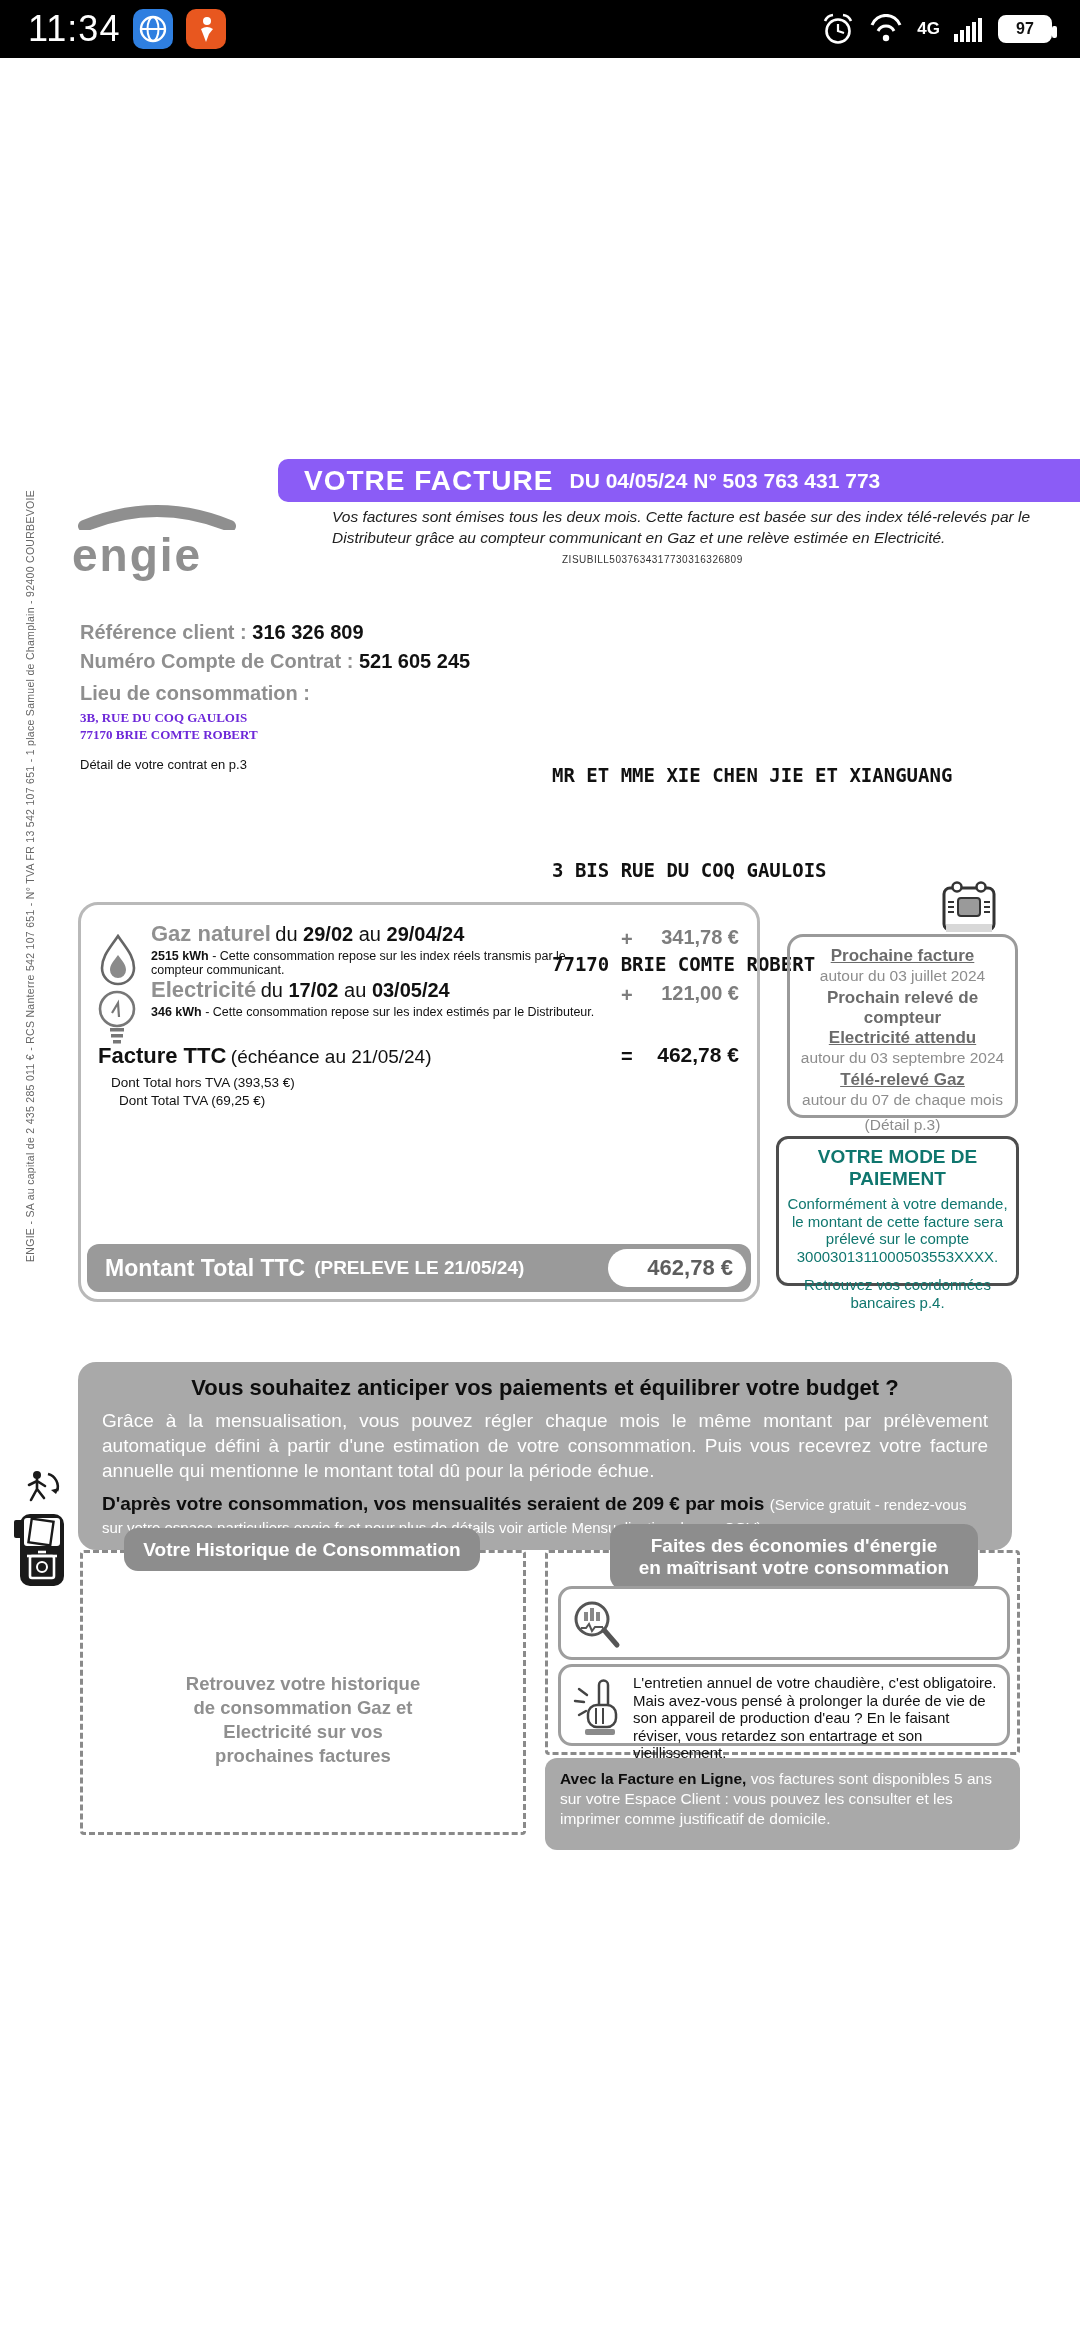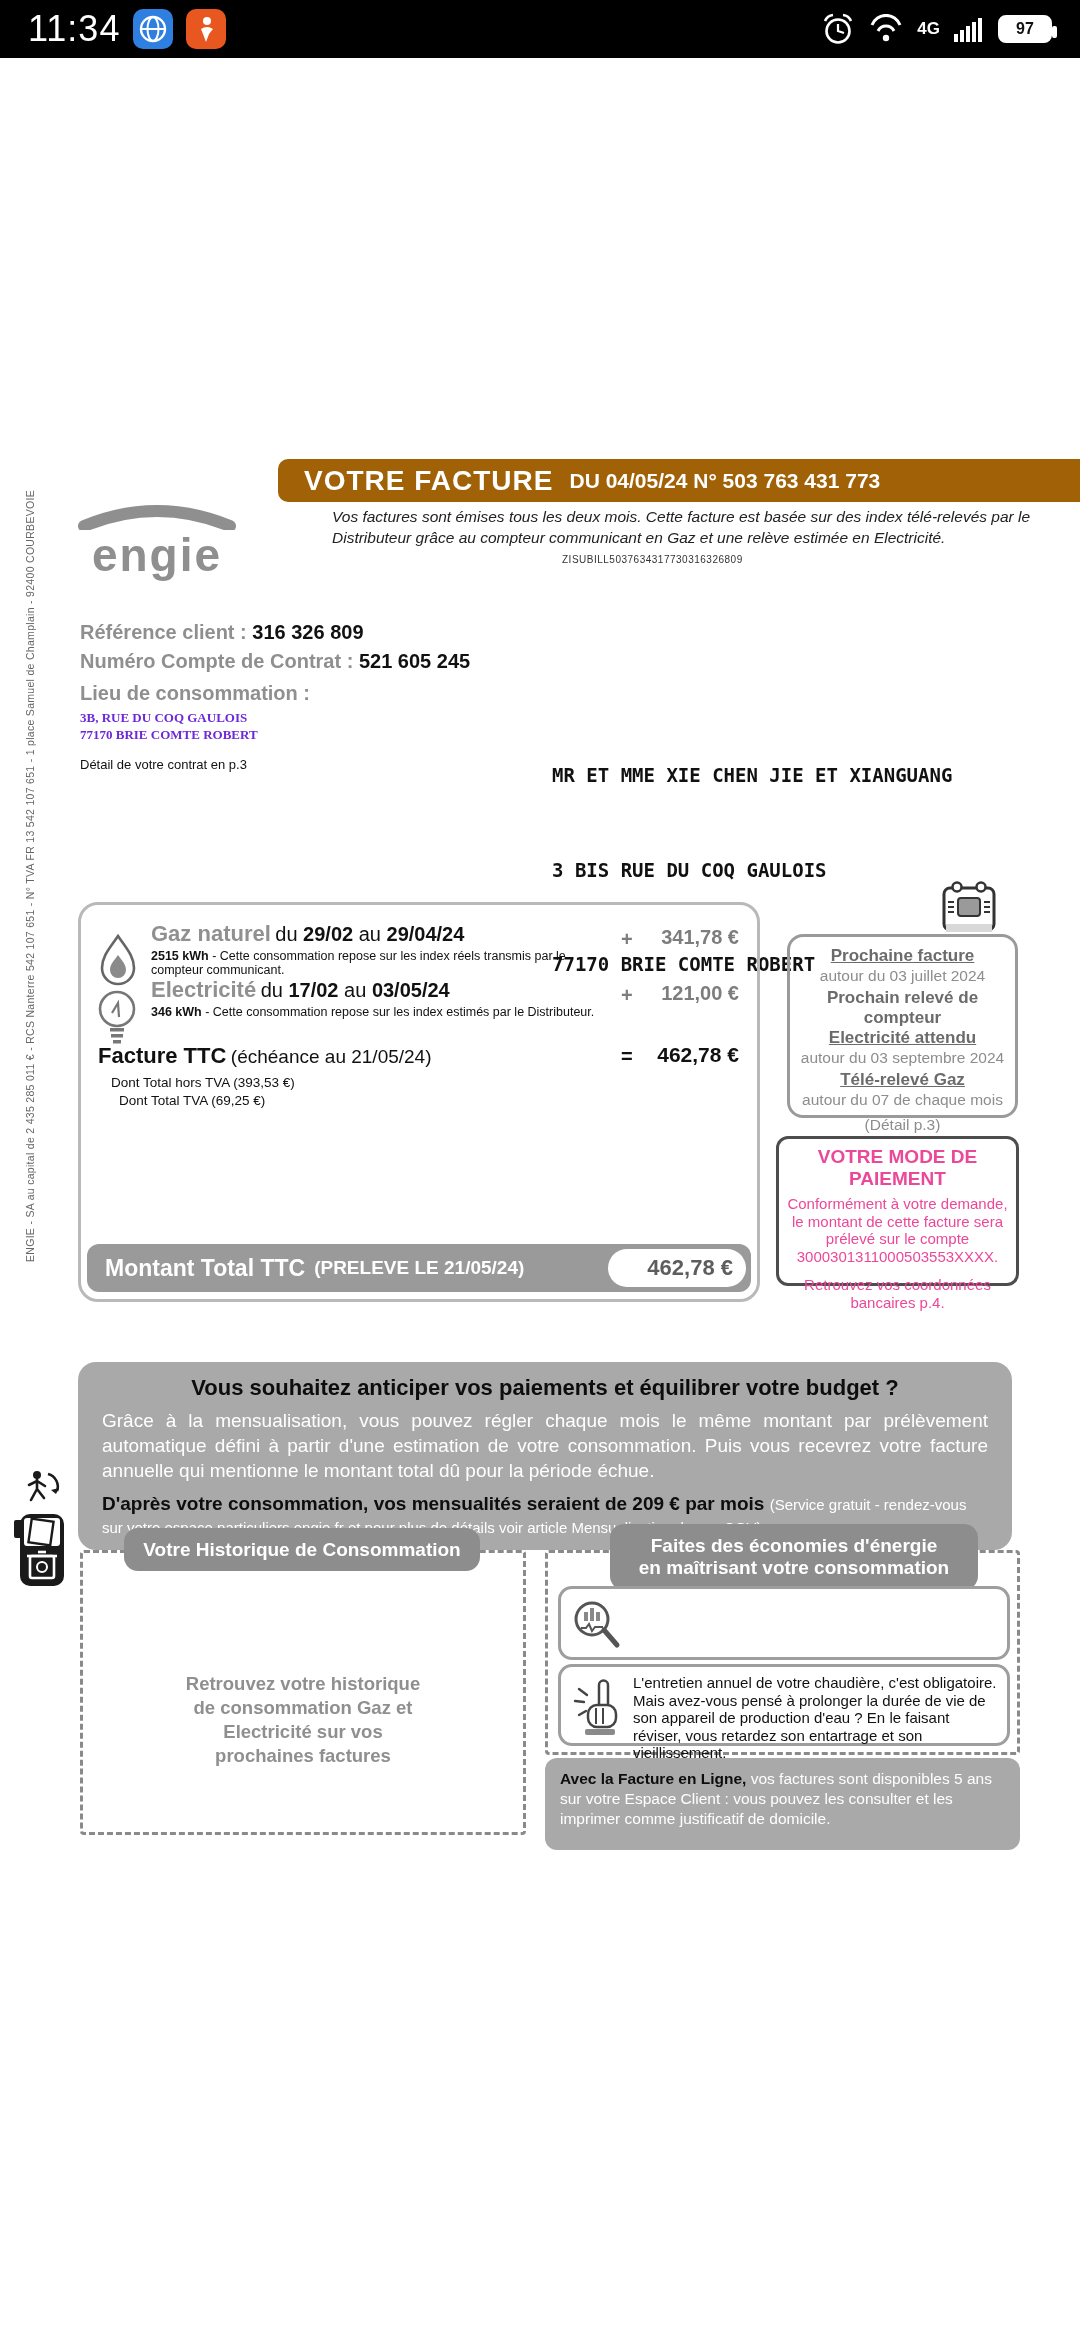--- a/index.html
+++ b/index.html
@@ -12,28 +12,28 @@
     display:flex; align-items:center; justify-content:space-between; padding:0 28px; }
   .sb-group { display:flex; align-items:center; gap:13px; }
   .sb-time { font-size:36px; font-weight:400; letter-spacing:1px; }
   .badge { width:40px; height:40px; border-radius:10px; display:flex; align-items:center; justify-content:center; }
   .net-label { font-size:17px; font-weight:bold; }
   .batt { position:relative; width:54px; height:28px; border:3px solid #fff; border-radius:8px;
     background:#fff; color:#111; font-size:16px; font-weight:bold; display:flex; align-items:center; justify-content:center; }
   .batt-nub { position:absolute; right:-8px; top:8px; width:5px; height:12px; background:#fff; border-radius:2px; }
 
   
-  .headbar { position:absolute; left:278px; top:459px; width:802px; height:43px; background:#a16207;
+  .headbar { position:absolute; left:278px; top:459px; width:802px; height:43px; background:#8b5cf6;
     border-radius:10px 0 0 10px; display:flex; align-items:center; padding-left:26px; gap:16px; color:#fff; }
   .headbar .t1 { font-size:28px; font-weight:bold; letter-spacing:1px; }
   .headbar .t2 { font-size:21px; font-weight:bold; }
   .intro { position:absolute; left:332px; top:506px; width:706px; font-size:15.5px; font-style:italic; color:#222; line-height:1.38; }
   .docref { position:absolute; left:562px; top:554px; font-size:10px; color:#333; letter-spacing:.5px; }
 
-  .logo { position:absolute; left:72px; top:500px; width:170px; height:72px; text-align:center; }
+  .logo { position:absolute; left:72px; top:500px; width:170px; height:72px; }
   .logo .word { display:block; margin-top:-6px; font-size:46px; font-weight:bold; color:#8f8f8f; letter-spacing:2px; text-transform:lowercase; }
 
   .refline { position:absolute; left:80px; font-size:20px; font-weight:bold; color:#8f8f8f; }
   .refline b { color:#111; }
   .small-addr { position:absolute; left:80px; font-size:13px; font-weight:bold; color:#6d28d9;font-family:Liberation Serif, serif; }
   .note-txt { position:absolute; left:80px; font-size:13px; color:#111; }
   .recipient { position:absolute; left:552px; top:697px; font-family:"DejaVu Sans Mono", monospace;
     font-size:19px; font-weight:bold; color:#111; line-height:31.5px; white-space:pre; }
   .legal { position:absolute; left:24px; top:1262px; transform-origin:0 0; transform:rotate(-90deg);
     font-size:10.5px; color:#666; white-space:nowrap; letter-spacing:.3px; }
@@ -54,21 +54,21 @@
     display:flex; align-items:center; justify-content:flex-end; padding-right:13px;
     color:#5d5d5d; font-size:22px; font-weight:bold; }
 
   .schedbox { position:absolute; left:787px; top:934px; width:231px; height:184px; border:3px solid #9a9a9a;
     border-radius:16px; text-align:center; padding-top:9px; }
   .sch-t { font-size:17px; font-weight:bold; color:#6b6b6b; line-height:20px; }
   .sch-s { font-size:15.5px; color:#8d8d8d; line-height:19px; }
   .mt3 { margin-top:3px; } .mt6 { margin-top:6px; }
 
   .paybox { position:absolute; left:776px; top:1136px; width:243px; height:150px; border:3px solid #4d4d4d;
-    border-radius:12px; text-align:center; padding:7px 8px; color:#ec4899; }
+    border-radius:12px; text-align:center; padding:7px 8px; color:#0f766e; }
   .pay-title { font-size:19px; font-weight:bold; }
   .pay-body { font-size:15px; line-height:17.5px; margin-top:5px; }
   .pay-note { font-size:15px; line-height:17.5px; margin-top:11px; }
 
   .promobox { position:absolute; left:78px; top:1362px; width:934px; height:188px; background:#a9a9a9; border-radius:18px; }
   .promo-title { margin-top:13px; text-align:center; font-size:22px; font-weight:bold; color:#0d0d0d; }
   .promo-body { margin:7px 24px 0 24px; font-size:19px; color:#fff; text-align:justify; line-height:25px; }
   .promo-hl { margin:9px 24px 0 24px; line-height:23px; }
   .promo-hl .hl { font-size:19px; font-weight:bold; color:#0d0d0d; }
   .promo-hl .hs { font-size:15px; color:#fff; }

